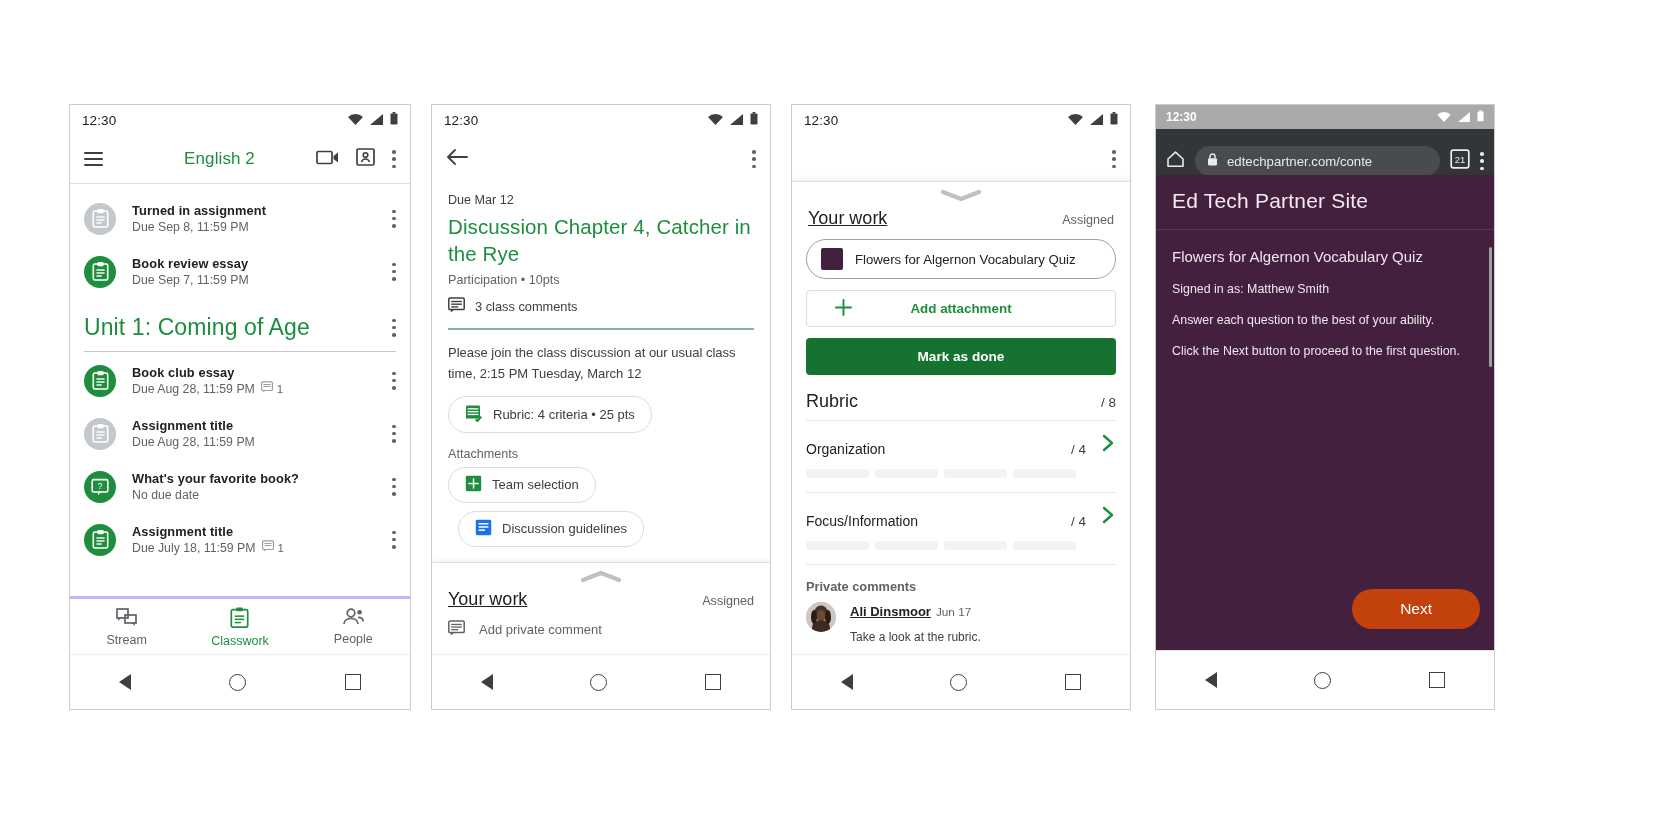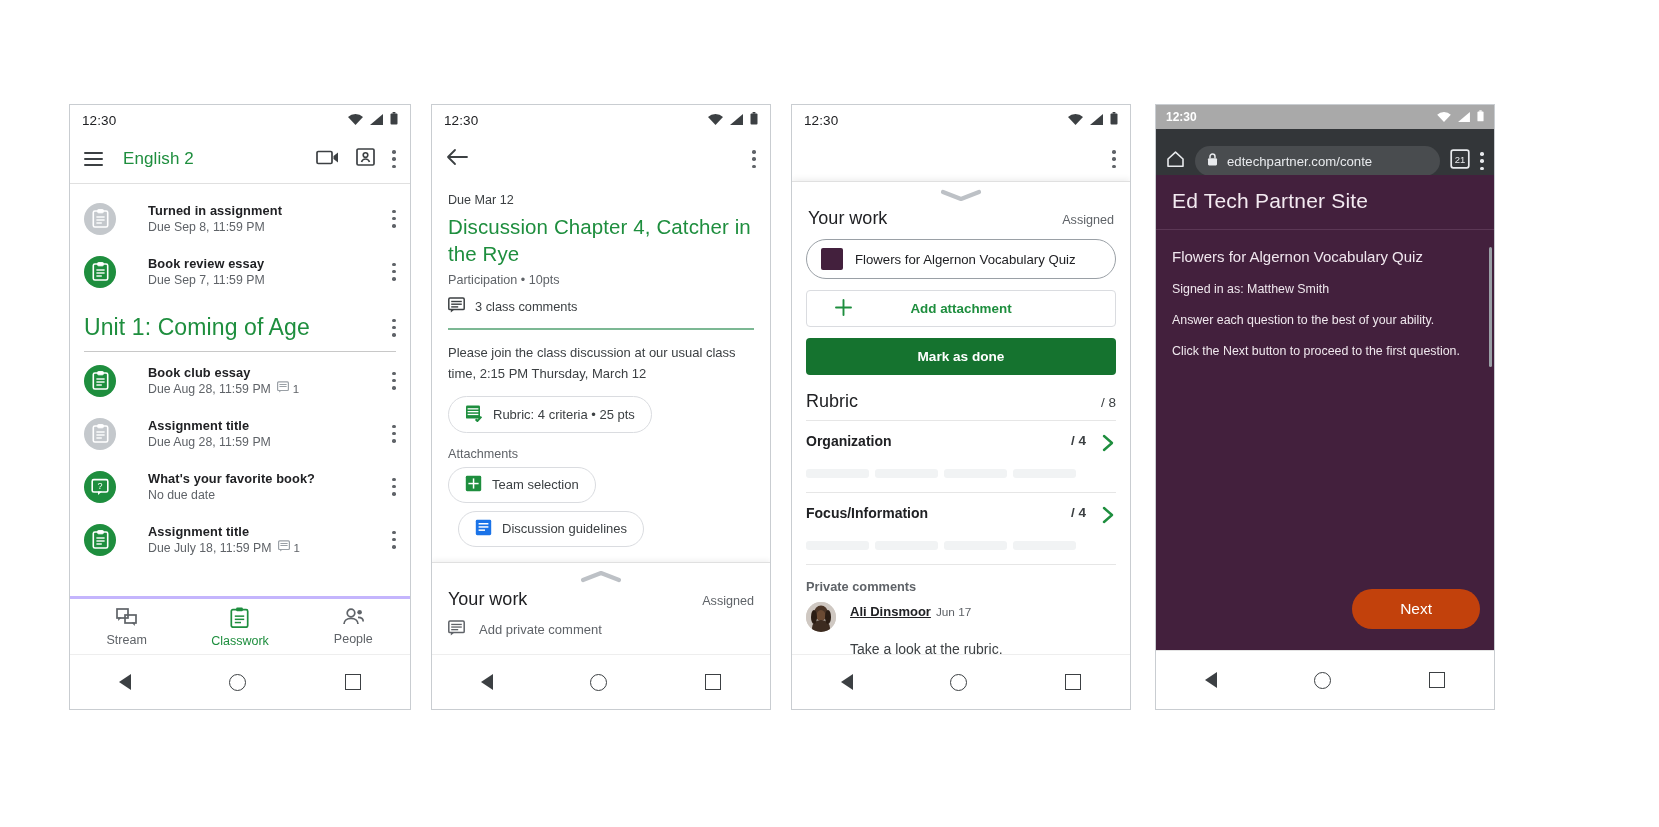--- a/index.html
+++ b/index.html
@@ -13,36 +13,36 @@
   .p3{left:791px;top:104px;width:340px;height:606px;}
   .p4{left:1155px;top:104px;width:340px;height:606px;background:#fff;}
 
   
   .statusbar{height:30px;display:flex;align-items:center;padding:0 12px;box-sizing:border-box;}
   .statusbar .time{font-size:13.5px;color:#202124;letter-spacing:.1px;}
   .statusbar .sp{flex:1;}
   .sysicons{display:flex;align-items:center;gap:7px;}
 
   
-  .appbar{height:48px;display:flex;align-items:center;padding:0 14px;box-sizing:border-box;}
+  .appbar{height:48px;display:flex;align-items:center;padding:0 14px;box-sizing:border-box;text-align:center;}
   .appbar .title{color:#1e8e3e;font-size:17px;margin-left:20px;flex:1;letter-spacing:.1px;}
   .hamburger{width:19px;height:14px;display:flex;flex-direction:column;justify-content:space-between;}
   .hamburger i{display:block;height:2px;background:#3c4043;border-radius:1px;}
   .kebab{width:4px;height:18px;display:flex;flex-direction:column;justify-content:space-between;align-items:center;flex:0 0 auto;}
   .kebab i{display:block;width:3.5px;height:3.5px;border-radius:50%;background:#5f6368;}
   .bar-icons{display:flex;align-items:center;gap:17px;}
 
   .divider{height:1px;background:#e0e0e0;}
 
   
   .row{display:flex;align-items:center;padding:9px 14px;box-sizing:border-box;}
   .avatar{width:32px;height:32px;border-radius:50%;display:flex;align-items:center;justify-content:center;flex:0 0 auto;}
   .av-green{background:#1e8e3e;}
   .av-grey{background:#c4c8cc;}
-  .row .txt{flex:1;margin-left:32px;min-width:0;}
+  .row .txt{flex:1;margin-left:16px;min-width:0;}
   .row .t1{font-size:12.8px;font-weight:bold;color:#202124;line-height:16px;letter-spacing:.1px;}
   .row .t2{font-size:12.3px;color:#5f6368;line-height:17px;display:flex;align-items:center;gap:6px;}
   .cmtcount{display:inline-flex;align-items:center;gap:4px;color:#5f6368;font-size:11.5px;}
 
   
   .unit{padding:16px 14px 4px 14px;display:flex;align-items:center;}
   .unit h2{margin:0;flex:1;color:#1e8e3e;font-size:23px;font-weight:400;letter-spacing:.1px;}
   .unit-rule{height:1px;background:#c8c8c8;margin:6px 14px 2px 14px;}
 
   
@@ -65,48 +65,48 @@
   .dmeta{font-size:12.6px;color:#5f6368;margin-bottom:10px;}
   .dcomments{font-size:12.8px;color:#3c4043;display:flex;align-items:center;gap:10px;padding-bottom:12px;}
   .greenrule{height:1.5px;background:#7cb894;margin:0 16px;}
   .dbody{padding:12px 16px 2px 16px;font-size:13px;line-height:21px;color:#3c4043;}
   .chip{display:inline-flex;align-items:center;gap:10px;border:1px solid #dadce0;border-radius:20px;padding:7px 16px;font-size:13px;color:#3c4043;background:#fff;}
   .chiprow{padding:10px 16px 0 16px;}
   .sechead{padding:14px 16px 4px 16px;font-size:12.6px;color:#5f6368;}
   .yourwork-card{position:absolute;left:0;right:0;bottom:54px;background:#fff;border-top:1px solid #e0e0e0;box-shadow:0 -2px 5px rgba(0,0,0,.06);}
   .grab{display:flex;justify-content:center;padding:7px 0 2px 0;}
   .ywhead{display:flex;align-items:baseline;padding:4px 16px 6px 16px;}
-  .ywhead h3{margin:0;flex:1;font-size:18px;font-weight:400;color:#202124;}
+  .ywhead h3{margin:0;flex:1;font-size:18px;font-weight:400;color:#202124;text-decoration:underline;}
   .ywhead .st{font-size:12.6px;color:#5f6368;}
   .pcrow{display:flex;align-items:center;gap:14px;padding:4px 16px 16px 16px;font-size:13px;color:#5f6368;}
 
   
   .sheet{position:absolute;left:0;right:0;top:76px;bottom:54px;background:#fff;border-top:1px solid #e0e0e0;box-shadow:0 -2px 6px rgba(0,0,0,.07);overflow:hidden;}
   .attachchip{display:flex;align-items:center;gap:12px;border:1px solid #9aa0a6;border-radius:22px;padding:8px 14px;margin:4px 14px 0 14px;font-size:13.2px;color:#202124;}
   .thumb{width:22px;height:22px;background:#43203d;border-radius:2px;flex:0 0 auto;}
   .addattach{display:flex;align-items:center;justify-content:center;gap:10px;border:1px solid #dadce0;border-radius:4px;margin:11px 14px 0 14px;padding:10px 0;color:#1e8e3e;font-size:13.4px;font-weight:bold;position:relative;}
   .addattach .plusic{position:absolute;left:28px;}
   .markdone{background:#15732f;color:#fff;text-align:center;border-radius:4px;margin:11px 14px 0 14px;padding:11px 0;font-size:13.6px;font-weight:bold;}
   .rubrichead{display:flex;align-items:baseline;padding:16px 14px 8px 14px;}
   .rubrichead h3{margin:0;flex:1;font-size:18px;font-weight:400;color:#202124;}
   .rubrichead .tot{font-size:13.5px;color:#3c4043;}
   .rline{height:1px;background:#e6e6e6;margin:0 14px;}
   .crit{padding:12px 14px 0 14px;}
-  .crit .ctop{display:flex;align-items:flex-start;font-weight:bold;}
+  .crit .ctop{display:flex;align-items:flex-end;}
   .crit .cname{flex:1;font-size:14px;color:#202124;}
   .crit .cpts{font-size:13.5px;color:#3c4043;margin-right:14px;}
   .levels{display:flex;gap:6px;margin-top:12px;margin-bottom:14px;padding-right:40px;}
   .levels i{flex:1;height:9px;background:#f1f3f4;border-radius:3px;display:block;}
   .chev{color:#1e8e3e;}
   .pchead{padding:14px 14px 8px 14px;font-size:12.8px;color:#5f6368;font-weight:bold;}
   .cmt{display:flex;gap:14px;padding:0 14px;}
   .cmt .pic{width:30px;height:30px;border-radius:50%;flex:0 0 auto;overflow:hidden;background:#d8d2cc;position:relative;}
   .cmt .nm{font-size:13px;color:#202124;font-weight:bold;text-decoration:underline;}
   .cmt .dt{font-size:11.8px;color:#5f6368;font-weight:normal;margin-left:5px;}
-  .cmt .bd{font-size:14px;color:#3c4043;margin-top:21px;}
+  .cmt .bd{font-size:12px;color:#3c4043;margin-top:10px;}
 
   
   .p4 .statusbar4{height:24px;background:#a9a9a9;display:flex;align-items:center;padding:0 10px;box-sizing:border-box;}
   .p4 .statusbar4 .time{font-size:12px;color:#fff;font-weight:bold;}
   .chromebar{height:64px;background:#333639;display:flex;align-items:center;padding:0 10px;box-sizing:border-box;gap:10px;}
   .omnibox{flex:1;height:30px;background:#494c4f;border-radius:16px;display:flex;align-items:center;gap:9px;padding:0 12px;box-sizing:border-box;overflow:hidden;}
   .omnibox .url{font-size:13.2px;color:#e8eaed;white-space:nowrap;}
   .page{position:absolute;left:0;right:0;top:70px;bottom:58px;background:#43203d;overflow:hidden;}
   .pagehdr{padding:14px 16px 16px 16px;}
   .pagehdr h1{margin:0;color:#f3eaf1;font-size:21px;font-weight:400;letter-spacing:.2px;}
@@ -411,21 +411,21 @@
               <path d="M2.8 12.4h3.6l-3.6 3.2Z" fill="#3c4043"></path>
               <rect x="3.2" y="3.8" width="10.6" height="1.4" fill="#3c4043"></rect>
               <rect x="3.2" y="6.5" width="10.6" height="1.4" fill="#3c4043"></rect>
               <rect x="3.2" y="9.2" width="7" height="1.4" fill="#3c4043"></rect>
             </svg></span>
         <span>3 class comments</span>
       </div>
     </div>
     <div class="greenrule"></div>
 
-    <div class="dbody">Please join the class discussion at our usual class time, 2:15 PM Thursday, March 12</div>
+    <div class="dbody">Please join the class discussion at our usual class time, 2:15 PM Tuesday, March 12</div>
 
     <div class="chiprow">
       <span class="chip">
         <span><svg width="18" height="18" viewBox="0 0 18 18">
               <rect x="1" y="1.6" width="14" height="13" rx="1.2" fill="#1e8e3e"></rect>
               <rect x="2.6" y="4.2" width="10.8" height="1.3" fill="#fff"></rect>
               <rect x="2.6" y="7" width="10.8" height="1.3" fill="#fff"></rect>
               <rect x="2.6" y="9.8" width="10.8" height="1.3" fill="#fff"></rect>
               <path d="M10.6 15.2l1.8 1.8 4-4.4" fill="none" stroke="#1e8e3e" stroke-width="2"></path>
             </svg></span>

